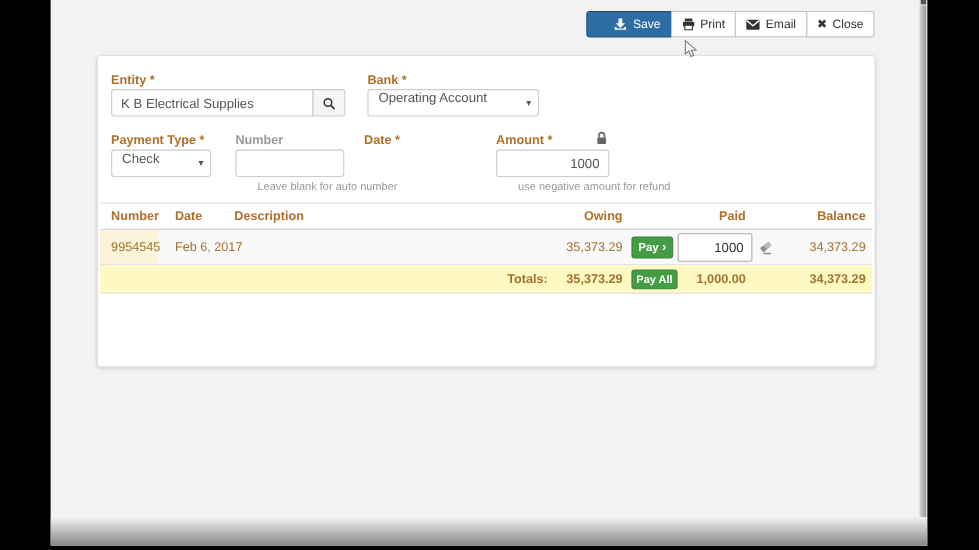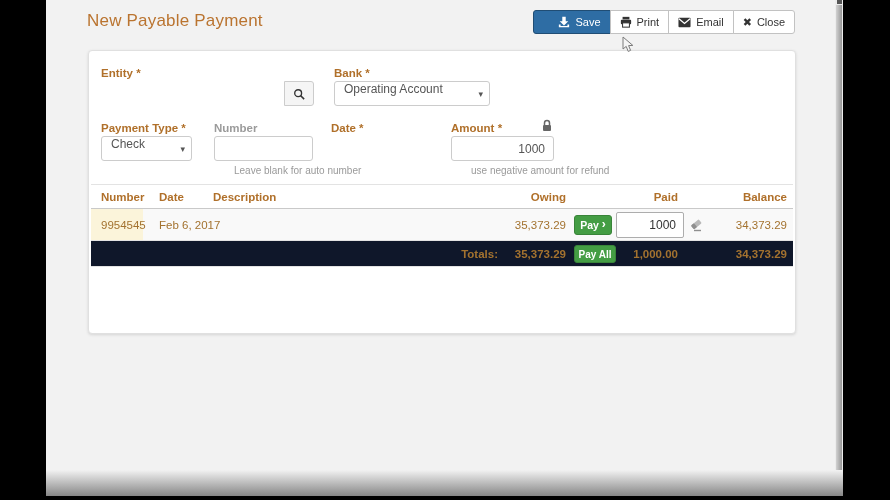--- a/index.html
+++ b/index.html
@@ -60,21 +60,21 @@
   .search-btn{
     position:absolute;width:30px;height:25px;background:#f5f5f5;
     border:1px solid #ccc;border-radius:0 3px 3px 0;box-sizing:border-box;
     display:flex;align-items:center;justify-content:center;
   }
   
   .tbl{position:absolute;left:2px;top:133px;width:702px;}
   .trow{position:relative;width:702px;box-sizing:border-box;}
   .thead{height:25px;border-top:1px solid #e3e3e3;border-bottom:1px solid #c9c9c9;}
   .tdata{height:32px;background:#f9f9f9;border-bottom:1px solid #e3e3e3;}
-  .ttotals{height:26px;background:#0f172a;border-bottom:1px solid #e3e3e3;}
+  .ttotals{height:26px;background:#fef9c3;border-bottom:1px solid #e3e3e3;}
   .cell{position:absolute;top:0;height:100%;display:flex;align-items:center;font-size:11.5px;white-space:nowrap;}
   .hcell{font-weight:bold;color:#b0702a;}
   .dcell{color:#a3722f;}
   .tcell{font-weight:bold;color:#a3722f;}
   .r{justify-content:flex-end;}
   .num-bg{position:absolute;left:0;top:0;width:52px;height:100%;background:#fbf4da;}
   .btn-green{
     position:absolute;background:#449d44;border:1px solid #398439;border-radius:3px;
     color:#fff;font-weight:bold;display:flex;align-items:center;justify-content:center;
     gap:3px;box-sizing:border-box;
@@ -102,21 +102,20 @@
   }
   .scroll-btn{position:absolute;left:2px;top:0;width:5px;height:4px;background:#555;}
   .cursor{position:absolute;left:576px;top:36px;z-index:9;}
   svg{display:block;}
 </style>
 </head>
 <body>
 
 <div class="app">
 
-  <div class="page-title">New Payable Payment</div>
 
   <div class="toolbar">
     <div class="btn primary first">
       <span>
         <svg width="12" height="12" viewBox="0 0 14 14">
           <polygon points="5,1 9,1 9,6 12,6 7,11 2,6 5,6" fill="#fff"></polygon>
           <path d="M1 13 h12 v-3 h-2 v1.6 h-8 V10 h-2 z" fill="#fff"></path>
         </svg>
       </span>
       <span>Save</span>
@@ -148,20 +147,21 @@
 
   <div class="cursor">
     <svg width="13" height="17" viewBox="0 0 13 17">
       <path d="M1 1 L1 13 L4.2 10.4 L6.2 15.4 L8.6 14.4 L6.6 9.6 L10.8 9.4 Z" fill="#f4f4f4" stroke="#7a7a7a" stroke-width="1"></path>
     </svg>
   </div>
 
   <div class="card">
 
     <div class="lbl" style="left:12px;top:16px">Entity *</div>
+    <input class="inp" style="left: 12px; top: 30px; width: 184px; border-radius: 3px 0px 0px 3px;" value="K B Electrical Supplies">
     <div class="search-btn" style="left:195px;top:30px">
       <span>
         <svg width="12" height="12" viewBox="0 0 14 14">
           <circle cx="6" cy="6" r="4" fill="none" stroke="#333" stroke-width="1.6"></circle>
           <line x1="9" y1="9" x2="13" y2="13" stroke="#333" stroke-width="1.8"></line>
         </svg>
       </span>
     </div>
 
     <div class="lbl" style="left:245px;top:16px">Bank *</div>

